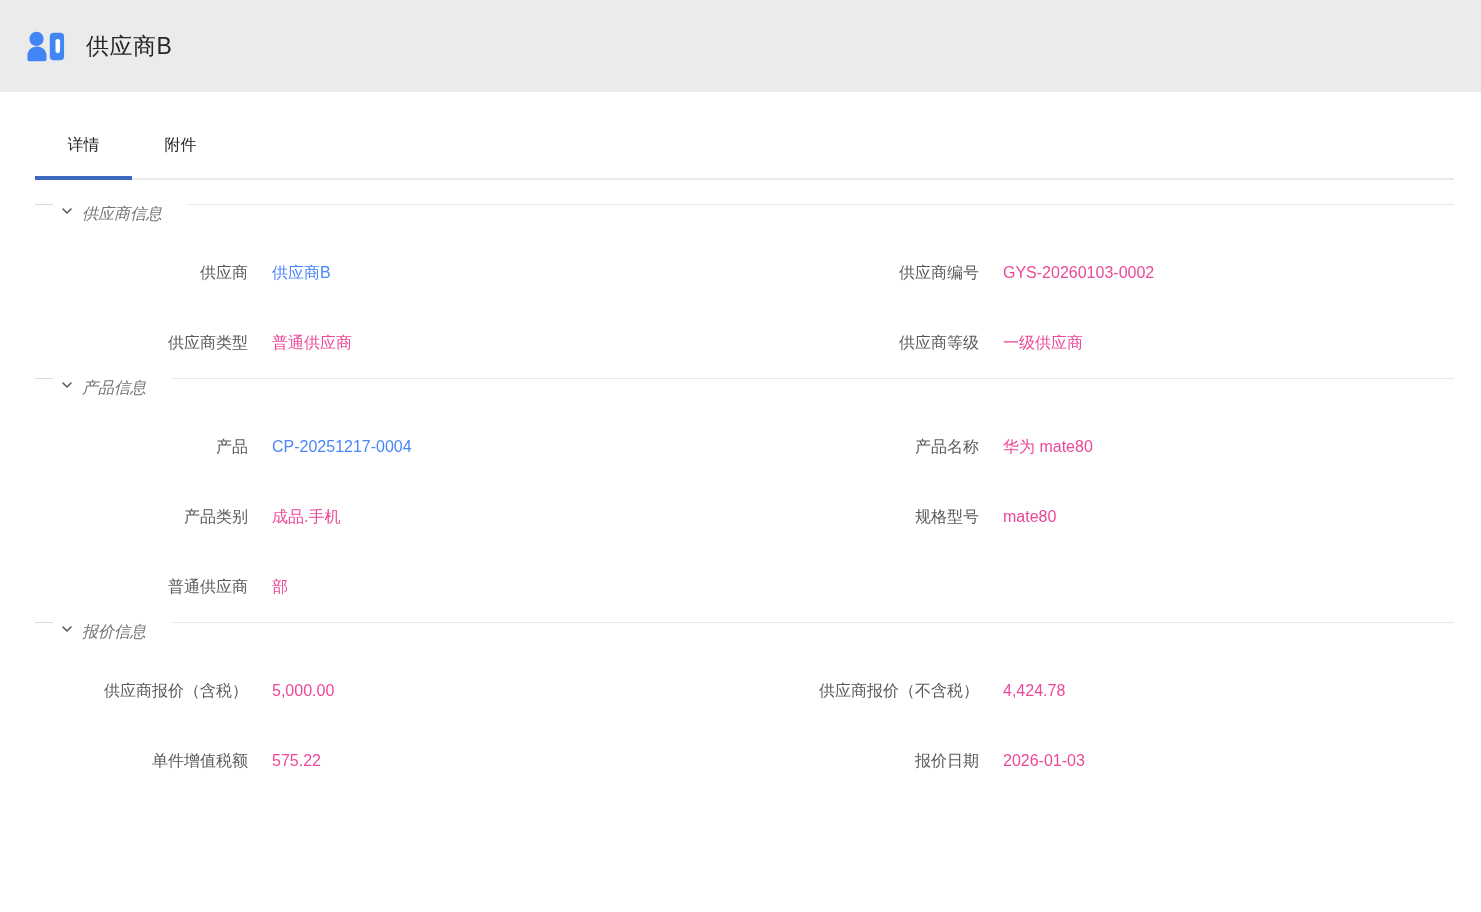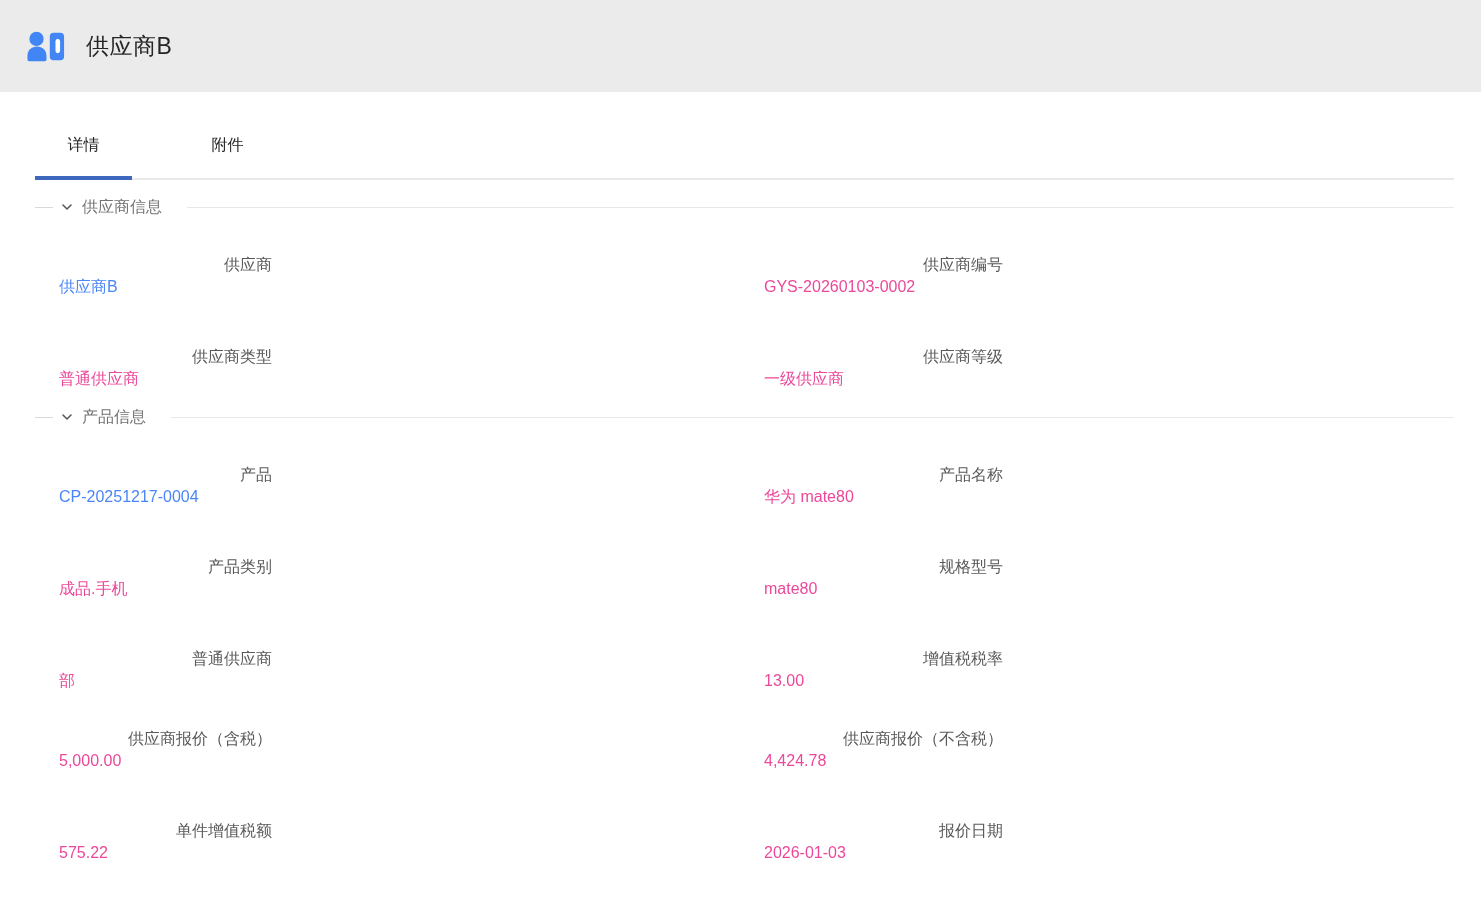--- a/index.html
+++ b/index.html
@@ -26,21 +26,20 @@
     color: #262626;
     letter-spacing: 0.5px;
   }
 
   
   .tabs {
     margin: 0 27px 16px 35px;
     padding-top: 30px;
     display: flex;
     border-bottom: 2px solid #e9e9e9;
-    gap: 47px;
   }
   .tab {
     width: 97px;
     text-align: center;
     font-size: 16px;
     color: #262626;
     padding: 13px 0 22px;
     position: relative;
     cursor: pointer;
   }
@@ -51,23 +50,24 @@
     bottom: -2px;
     height: 4px;
     background: #3e68bd;
   }
 
   
   .content { padding: 0 27px 0 35px; }
 
   .section-header {
     display: flex;
-    align-items: center;
-    margin-top: 16px;
+    align-items: flex-start;
+    margin-top: 24px;
     height: 22px;
+    font-style: italic;
   }
   .section-header .lead-dash {
     width: 18px; height: 1px;
     background: #d9d9d9;
     margin-right: 7px;
   }
   .section-header .chevron { display: flex; align-items: center; margin-right: 8px; cursor: pointer; }
   .section-header .section-title {
     font-size: 16px;
     color: #737373;
@@ -79,21 +79,21 @@
     margin-left: 25px;
   }
 
   .row {
     display: grid;
     grid-template-columns: 705px 1fr;
     margin-top: 48px;
   }
   .row.first { margin-top: 36px; }
 
-  .field { display: flex; align-items: baseline; line-height: 22px; flex-direction: column; }
+  .field { display: flex; align-items: baseline; line-height: 22px; }
   .field .label {
     font-size: 16px;
     color: #595959;
     text-align: right;
     flex: 0 0 auto;
   }
   .col-left  .label { width: 213px; }
   .col-right .label { width: 239px; }
   .field .value {
     margin-left: 24px;
@@ -188,27 +188,33 @@
       <span class="label">规格型号</span>
       <span class="value">mate80</span>
     </div>
   </div>
 
   <div class="row">
     <div class="field col-left">
       <span class="label">普通供应商</span>
       <span class="value">部</span>
     </div>
-    <div class="field col-right">
-      <span class="label">增值税税率</span>
-      <span class="value">13.00</span>
-    </div>
-  </div>
-
-
+  </div>
+
+
+  <div class="section-header">
+    <span class="lead-dash"></span>
+    <span class="chevron">
+      <svg width="14" height="14" viewBox="0 0 14 14">
+          <path d="M3 5 l4 4 4-4" fill="none" stroke="#595959" stroke-width="1.6" stroke-linecap="round" stroke-linejoin="round"></path>
+        </svg>
+    </span>
+    <span class="section-title">报价信息</span>
+    <span class="trail-line"></span>
+  </div>
 
   <div class="row first">
     <div class="field col-left">
       <span class="label">供应商报价（含税）</span>
       <span class="value">5,000.00</span>
     </div>
     <div class="field col-right">
       <span class="label">供应商报价（不含税）</span>
       <span class="value">4,424.78</span>
     </div>

